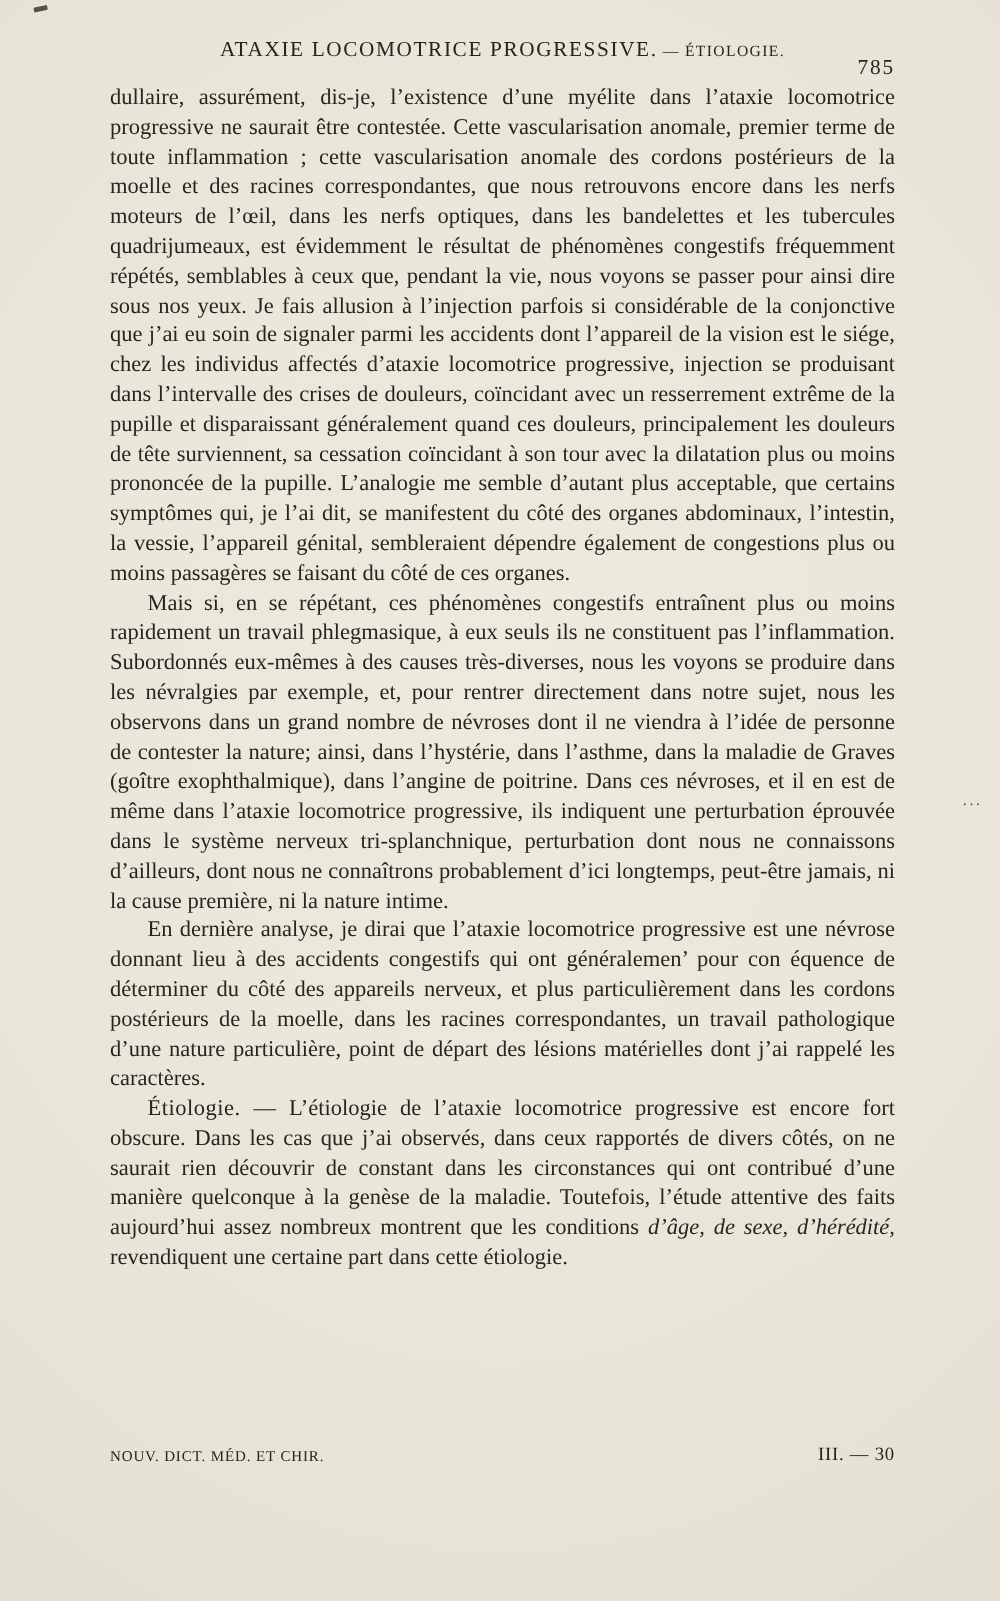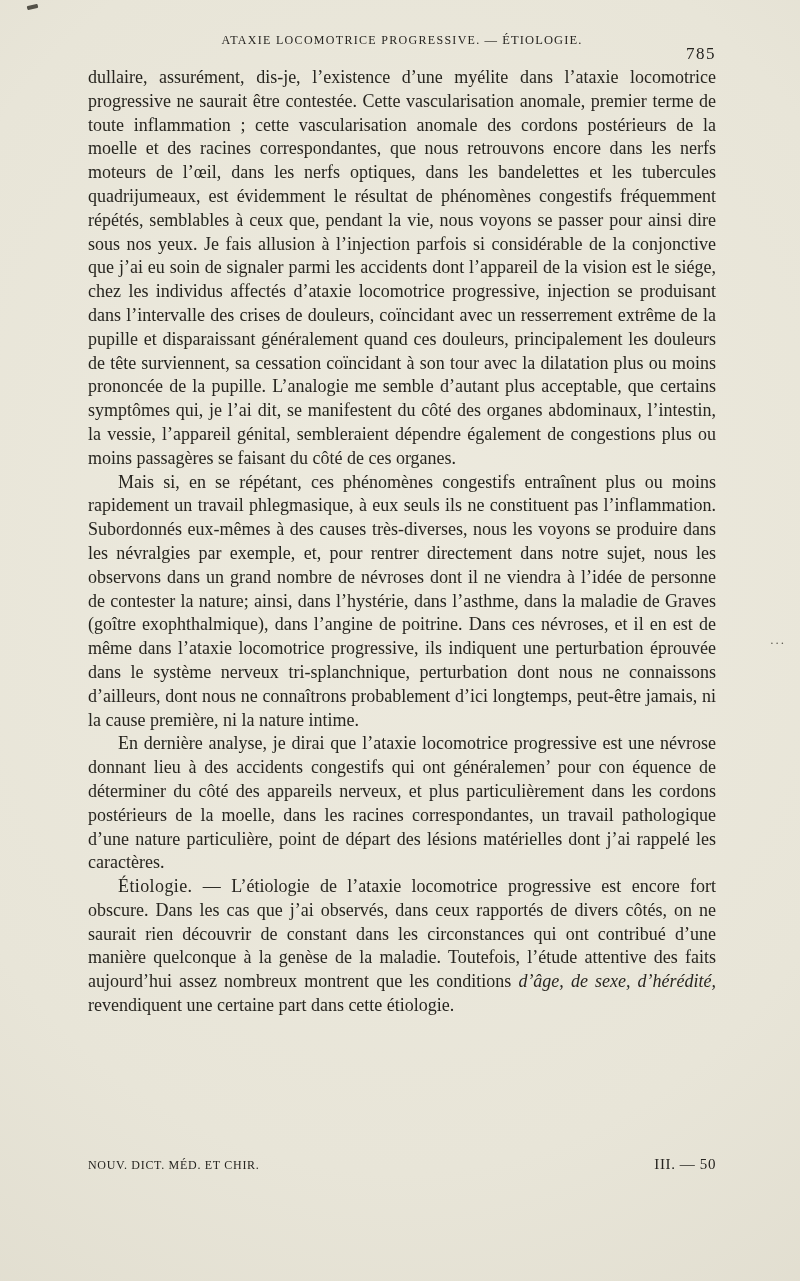--- a/index.html
+++ b/index.html
@@ -11,21 +11,21 @@
   .page {
     position:relative;
     width:800px; height:1281px;
     overflow:hidden;
     background: radial-gradient(ellipse 120% 90% at 50% 42%, #edeade 0%, #e8e5d8 55%, #dcd8c9 100%);
     color:#262420;
     padding:30px 84px 0 88px;
   }
   
   .running-head { position:relative; text-align:center; height:28px; margin-bottom:8px; }
-  .head-main { font-size:12px; letter-spacing:1.3px;font-family:Liberation Serif, serif; }
+  .head-main { font-size:17px; letter-spacing:1.3px;font-family:Liberation Serif, serif; }
   .head-sub  { font-size:12.5px; letter-spacing:1.1px; }
   .head-page { position:absolute; right:0; top:14px; font-size:17px; letter-spacing:1.5px; }
   
   .body-text { text-align:justify; font-size:18px; line-height:23.8px; color:#27251f; }
   .para { text-indent:30px; }
   .para.continued { text-indent:0; }
   .etio-lead { font-weight:normal; letter-spacing:0.4px; }
   .etio-italic { font-style:italic; }
   
   .page-footer {
@@ -60,16 +60,16 @@
 
   <main class="body-text">
     <p class="para continued">dullaire, assurément, dis-je, l’existence d’une myélite dans l’ataxie locomotrice progressive ne saurait être contestée. Cette vascularisation anomale, premier terme de toute inflammation ; cette vascularisation anomale des cordons postérieurs de la moelle et des racines correspondantes, que nous retrouvons encore dans les nerfs moteurs de l’œil, dans les nerfs optiques, dans les bandelettes et les tubercules quadrijumeaux, est évidemment le résultat de phénomènes congestifs fréquemment répétés, semblables à ceux que, pendant la vie, nous voyons se passer pour ainsi dire sous nos yeux. Je fais allusion à l’injection parfois si considérable de la conjonctive que j’ai eu soin de signaler parmi les accidents dont l’appareil de la vision est le siége, chez les individus affectés d’ataxie locomotrice progressive, injection se produisant dans l’intervalle des crises de douleurs, coïncidant avec un resserrement extrême de la pupille et disparaissant généralement quand ces douleurs, principalement les douleurs de tête surviennent, sa cessation coïncidant à son tour avec la dilatation plus ou moins prononcée de la pupille. L’analogie me semble d’autant plus acceptable, que certains symptômes qui, je l’ai dit, se manifestent du côté des organes abdominaux, l’intestin, la vessie, l’appareil génital, sembleraient dépendre également de congestions plus ou moins passagères se faisant du côté de ces organes.</p>
     <p class="para">Mais si, en se répétant, ces phénomènes congestifs entraînent plus ou moins rapidement un travail phlegmasique, à eux seuls ils ne constituent pas l’inflammation. Subordonnés eux-mêmes à des causes très-diverses, nous les voyons se produire dans les névralgies par exemple, et, pour rentrer directement dans notre sujet, nous les observons dans un grand nombre de névroses dont il ne viendra à l’idée de personne de contester la nature; ainsi, dans l’hystérie, dans l’asthme, dans la maladie de Graves (goître exophthalmique), dans l’angine de poitrine. Dans ces névroses, et il en est de même dans l’ataxie locomotrice progressive, ils indiquent une perturbation éprouvée dans le système nerveux tri-splanchnique, perturbation dont nous ne connaissons d’ailleurs, dont nous ne connaîtrons probablement d’ici longtemps, peut-être jamais, ni la cause première, ni la nature intime.</p>
     <p class="para">En dernière analyse, je dirai que l’ataxie locomotrice progressive est une névrose donnant lieu à des accidents congestifs qui ont généralemen’ pour con équence de déterminer du côté des appareils nerveux, et plus particulièrement dans les cordons postérieurs de la moelle, dans les racines correspondantes, un travail pathologique d’une nature particulière, point de départ des lésions matérielles dont j’ai rappelé les caractères.</p>
     <p class="para"><strong class="etio-lead">Étiologie.</strong><span> — L’étiologie de l’ataxie locomotrice progressive est encore fort obscure. Dans les cas que j’ai observés, dans ceux rapportés de divers côtés, on ne saurait rien découvrir de constant dans les circonstances qui ont contribué d’une manière quelconque à la genèse de la maladie. Toutefois, l’étude attentive des faits aujourd’hui assez nombreux montrent que les conditions </span><em class="etio-italic">d’âge, de sexe, d’hérédité,</em><span> revendiquent une certaine part dans cette étiologie.</span></p>
   </main>
 
   <footer class="page-footer">
     <span class="footer-left">NOUV. DICT. MÉD. ET CHIR.</span>
-    <span class="footer-right">III. — 50</span>
+    <span class="footer-right">III. — 30</span>
   </footer>
 
 </div>
 
 </body></html>

